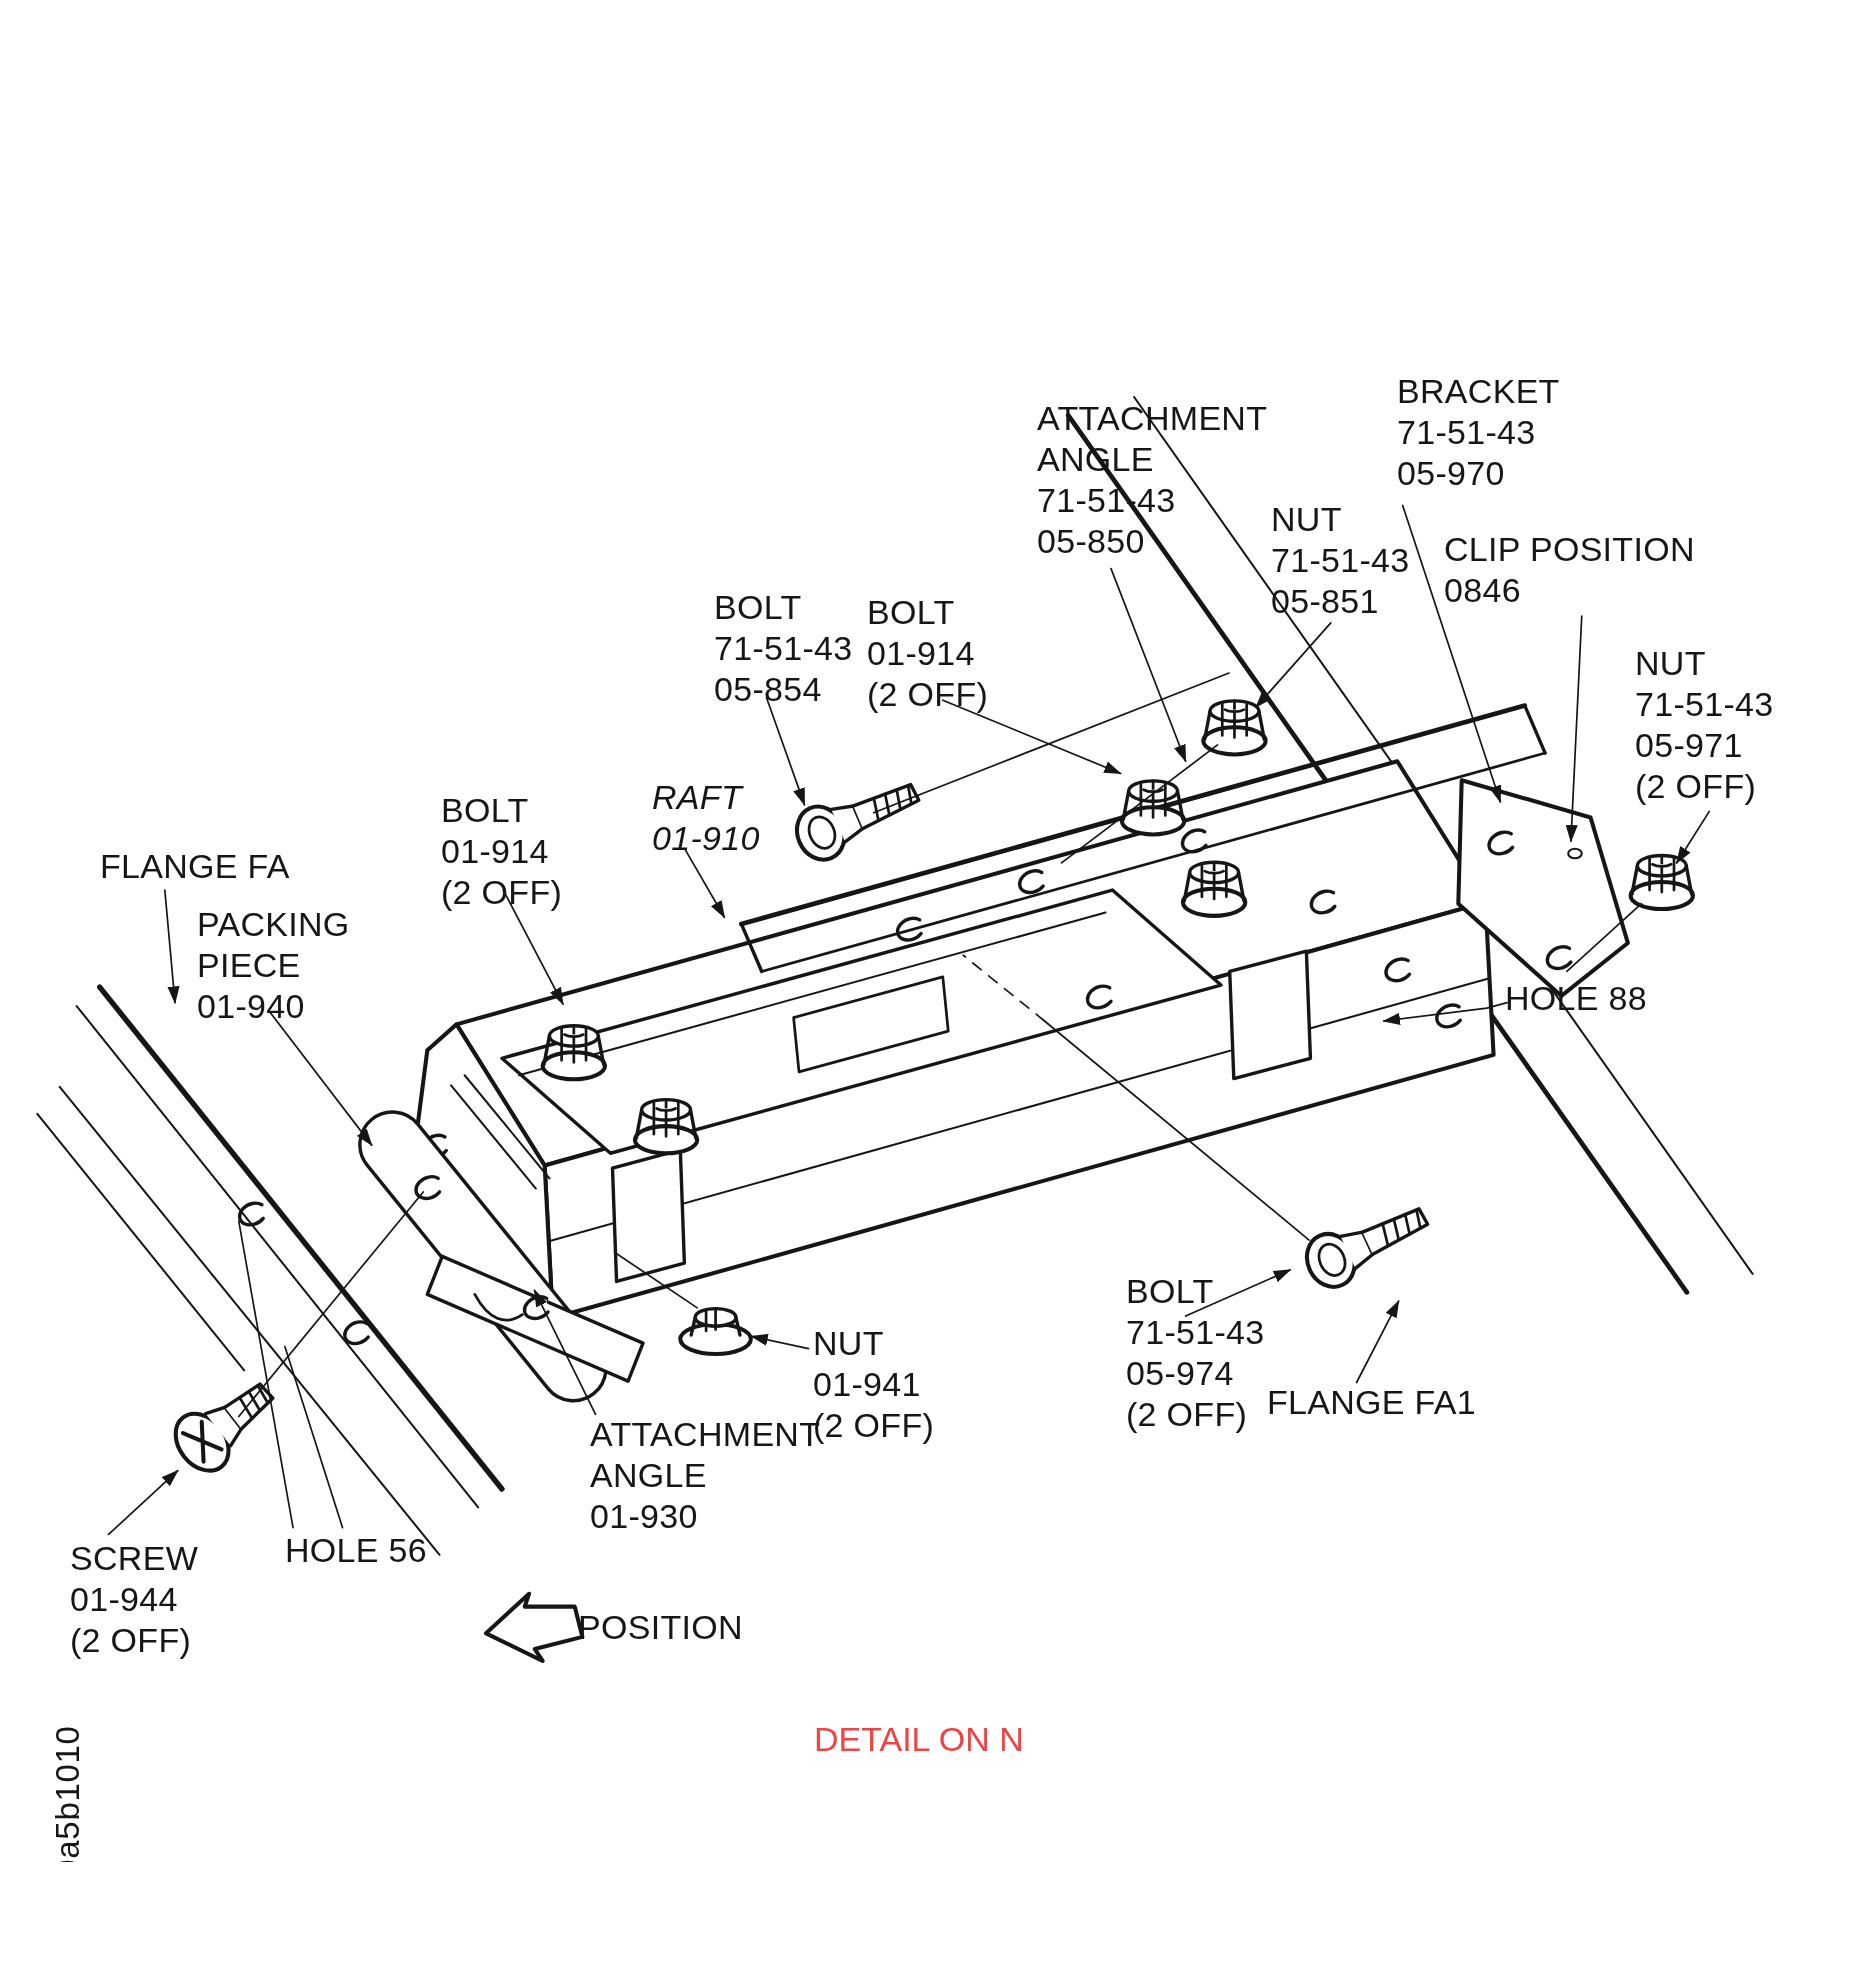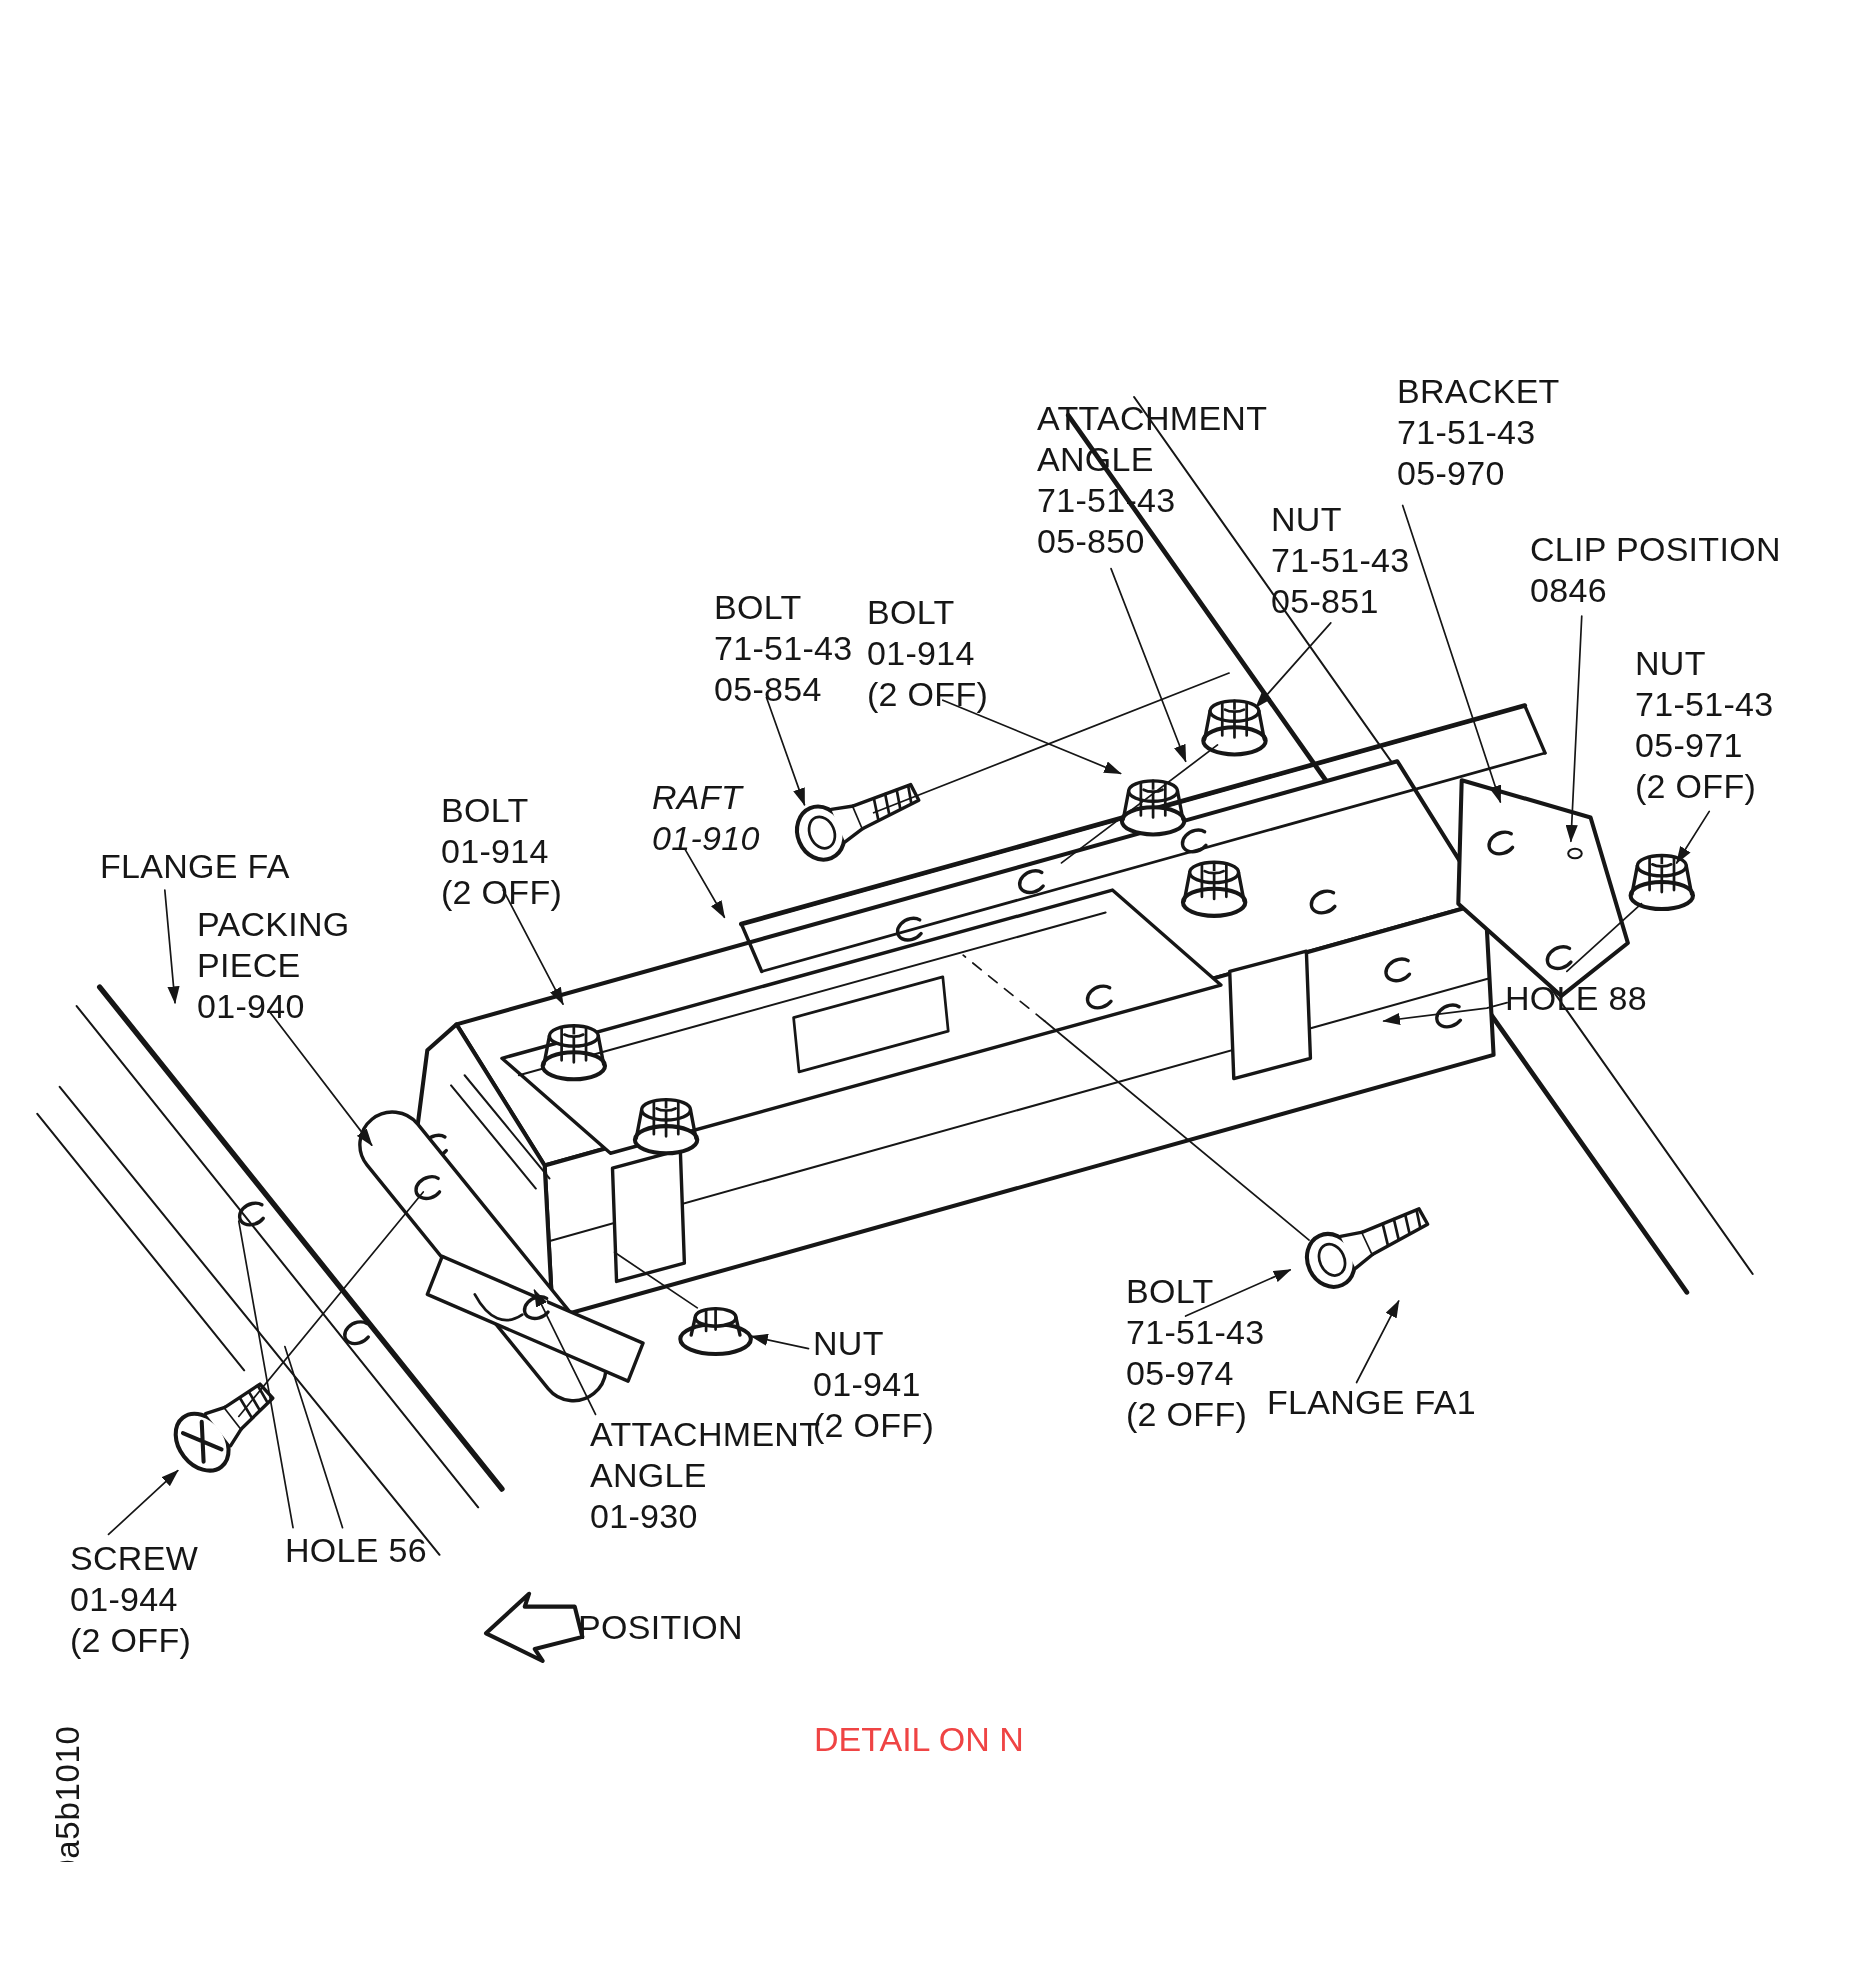--- a/index.html
+++ b/index.html
@@ -194,21 +194,21 @@
       <div class="lbl" style="left: 1037px; top: 398px;">ATTACHMENT
 ANGLE
 71-51-43
 05-850</div>
       <div class="lbl" style="left: 1397px; top: 371px;">BRACKET
 71-51-43
 05-970</div>
       <div class="lbl" style="left: 1271px; top: 499px;">NUT
 71-51-43
 05-851</div>
-      <div class="lbl" style="left: 1530px; top: 529px;">CLIP POSITION
+      <div class="lbl" style="left: 1444px; top: 529px;">CLIP POSITION
 0846</div>
       <div class="lbl" style="left: 1635px; top: 643px;">NUT
 71-51-43
 05-971
 (2 OFF)</div>
       <div class="lbl" style="left: 714px; top: 587px;">BOLT
 71-51-43
 05-854</div>
       <div class="lbl" style="left: 867px; top: 592px;">BOLT
 01-914

